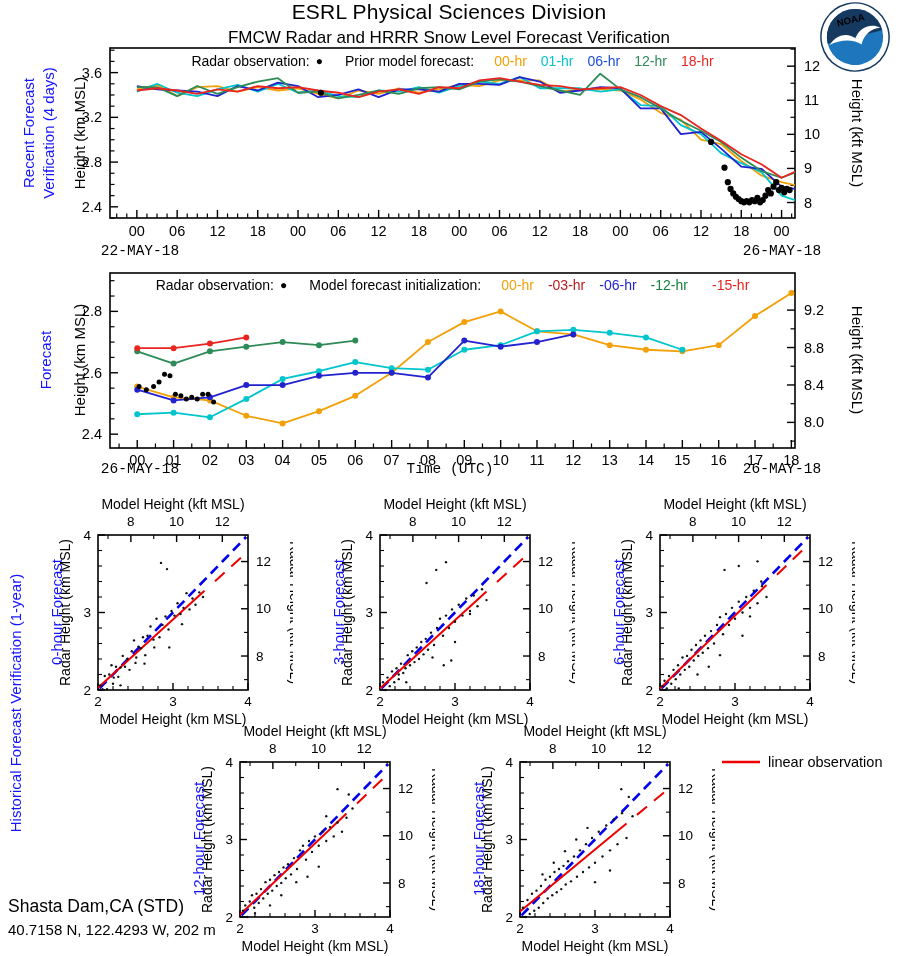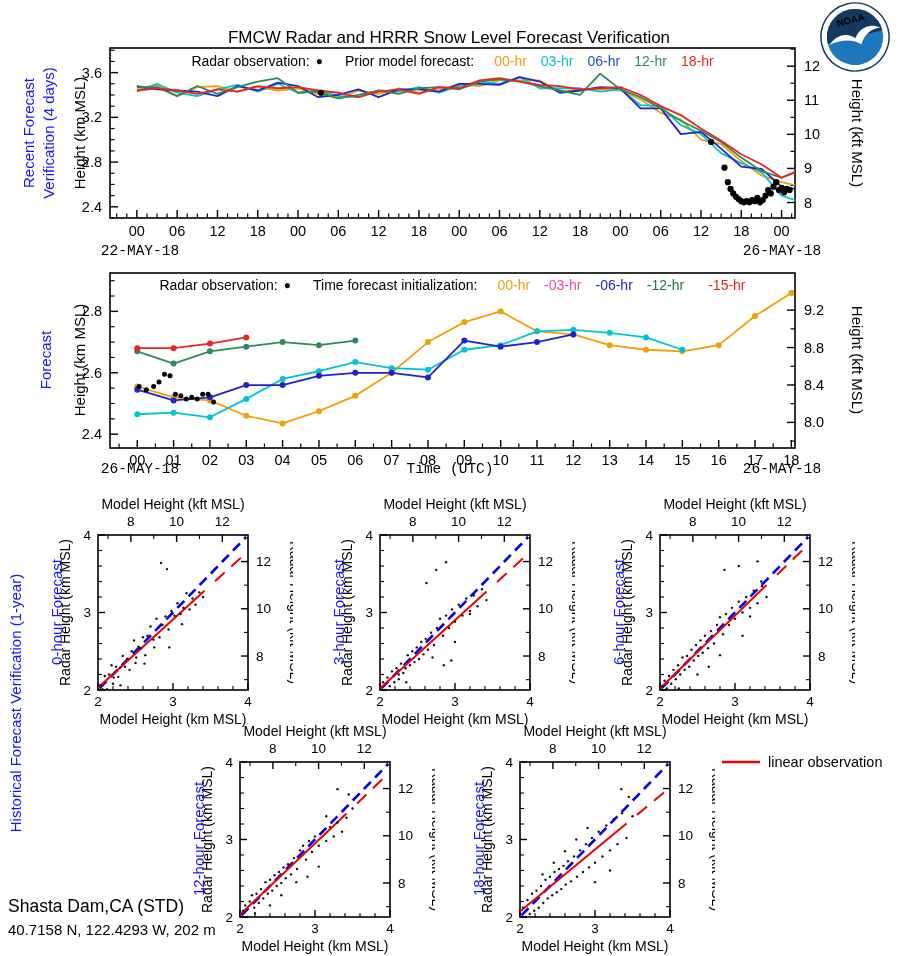--- a/index.html
+++ b/index.html
@@ -28,20 +28,21 @@
   #legend-bottom .lrow{display:flex;align-items:center;height:24px;}
   #legend-bottom .samp{margin-right:8px;}
   svg text{font-family:"Liberation Sans",sans-serif;fill:#000;}
   svg{display:block;}
 </style>
 </head>
 <body>
 
 <div id="page">
 
+  <div id="title" class="abs center">ESRL Physical Sciences Division</div>
   <div id="subtitle" class="abs center">FMCW Radar and HRRR Snow Level Forecast Verification</div>
 
   <div class="abs" style="left:818px;top:0px;width:74px;height:74px;">
     <svg width="74" height="74" viewBox="0 0 100 100">
       <g transform="rotate(-14 50 50)">
         <circle cx="50" cy="50" r="46" fill="#ffffff" stroke="#16395f" stroke-width="2"></circle>
         <circle cx="50" cy="50" r="38" fill="#1e77bc"></circle>
         <path d="M12,50 A38,38 0 0 1 88,50 L12,50 Z" fill="#16395f"></path>
         <path d="M14,52 C30,38 44,44 50,52 C58,40 74,36 86,46 C74,44 62,50 56,62 C48,52 30,48 14,52 Z" fill="#ffffff"></path>
         <text x="50" y="31" text-anchor="middle" font-size="13" font-weight="bold" fill="#ffffff">NOAA</text>
@@ -207,21 +208,21 @@
         <circle cx="784.2549019607843" cy="152.2763157894737" r="3.1" fill="#000"></circle>
         <circle cx="786.9411764705882" cy="148.92105263157893" r="3.1" fill="#000"></circle>
         <circle cx="789.6274509803922" cy="150.03947368421052" r="3.1" fill="#000"></circle>
       </g>
     </svg>
   <div class="abs legend-row" style="left:110px;top:53px;width:685px;">
     <span class="pre">Radar observation:</span>
     <span class="dot">●</span>
     <span class="pre">Prior model forecast:</span>
     <span class="item" style="color: rgb(242, 160, 7);">00-hr</span>
-    <span class="item" style="color: rgb(0, 197, 205);">03-hr</span>
+    <span class="item" style="color: rgb(0, 197, 205);">01-hr</span>
     <span class="item" style="color: #1d4ed8;">06-hr</span>
     <span class="item" style="color: rgb(46, 139, 87);">12-hr</span>
     <span class="item" style="color: rgb(232, 37, 31);">18-hr</span>
   </div>
   <div class="abs rot blue sidelab center" style="left:38px;top:133px;">
     <div>Recent Forecast</div>
     <div>Verification (4 days)</div>
   </div>
   <div class="abs rot axlab" style="left:79px;top:133px;">Height (km MSL)</div>
   <div class="abs rotcw axlab" style="left:857px;top:133px;">Height (kft MSL)</div>
@@ -394,23 +395,23 @@
         <circle cx="191.76392572944297" cy="132.34210526315786" r="2.5" fill="#000"></circle>
         <circle cx="197.21485411140583" cy="133.87719298245608" r="2.5" fill="#000"></circle>
         <circle cx="202.66578249336868" cy="129.27192982456143" r="2.5" fill="#000"></circle>
         <circle cx="208.1167108753316" cy="129.27192982456143" r="2.5" fill="#000"></circle>
         <circle cx="213.56763925729442" cy="136.94736842105266" r="2.5" fill="#000"></circle>
       </g>
     </svg>
   <div class="abs legend-row" style="left:110px;top:277px;width:685px;">
     <span class="pre">Radar observation:</span>
     <span class="dot">●</span>
-    <span class="pre">Time forecast initialization:</span>
+    <span class="pre">Model forecast initialization:</span>
     <span class="item" style="color: rgb(242, 160, 7);">00-hr</span>
-    <span class="item" style="color: #ec4899;">-03-hr</span>
+    <span class="item" style="color: #b91c1c;">-03-hr</span>
     <span class="item" style="color: rgb(34, 34, 207);">-06-hr</span>
     <span class="item" style="color: #15803d;">-12-hr</span>
     <span class="item" style="color: rgb(232, 37, 31); margin-left: 24px;">-15-hr</span>
   </div>
   <div class="abs rot blue sidelab" style="left:46px;top:360px;">Forecast</div>
   <div class="abs rot axlab" style="left:79px;top:360px;">Height (km MSL)</div>
   <div class="abs rotcw axlab" style="left:857px;top:360px;">Height (kft MSL)</div>
   <div class="abs ctr xdate" style="left:140px;top:461px;">26-MAY-18</div>
   <div class="abs ctr xdate" style="left:450px;top:461px;">Time (UTC)</div>
   <div class="abs ctr xdate" style="left:782px;top:461px;">26-MAY-18</div>

